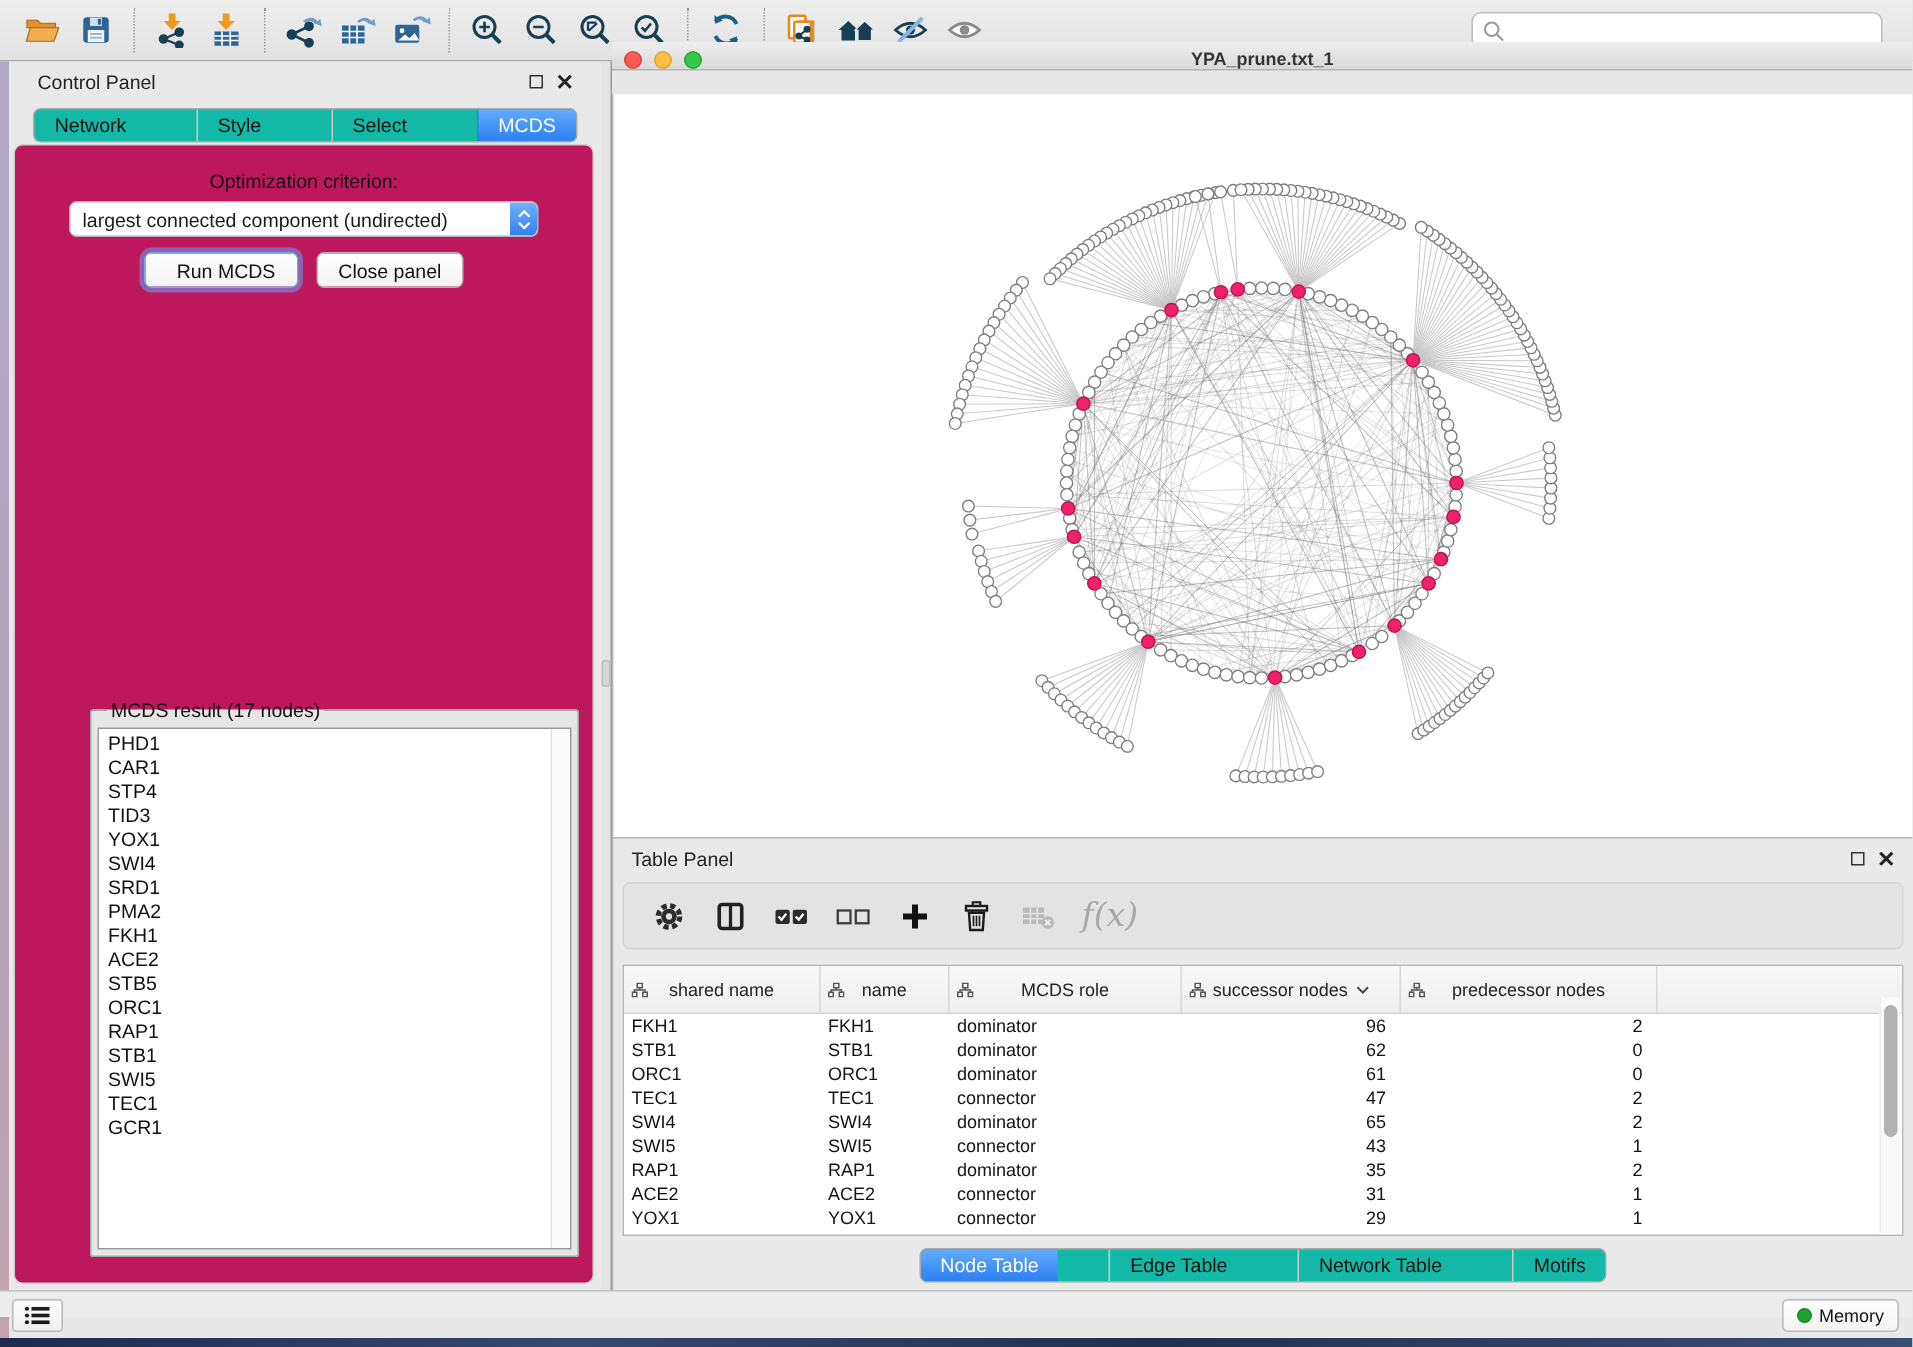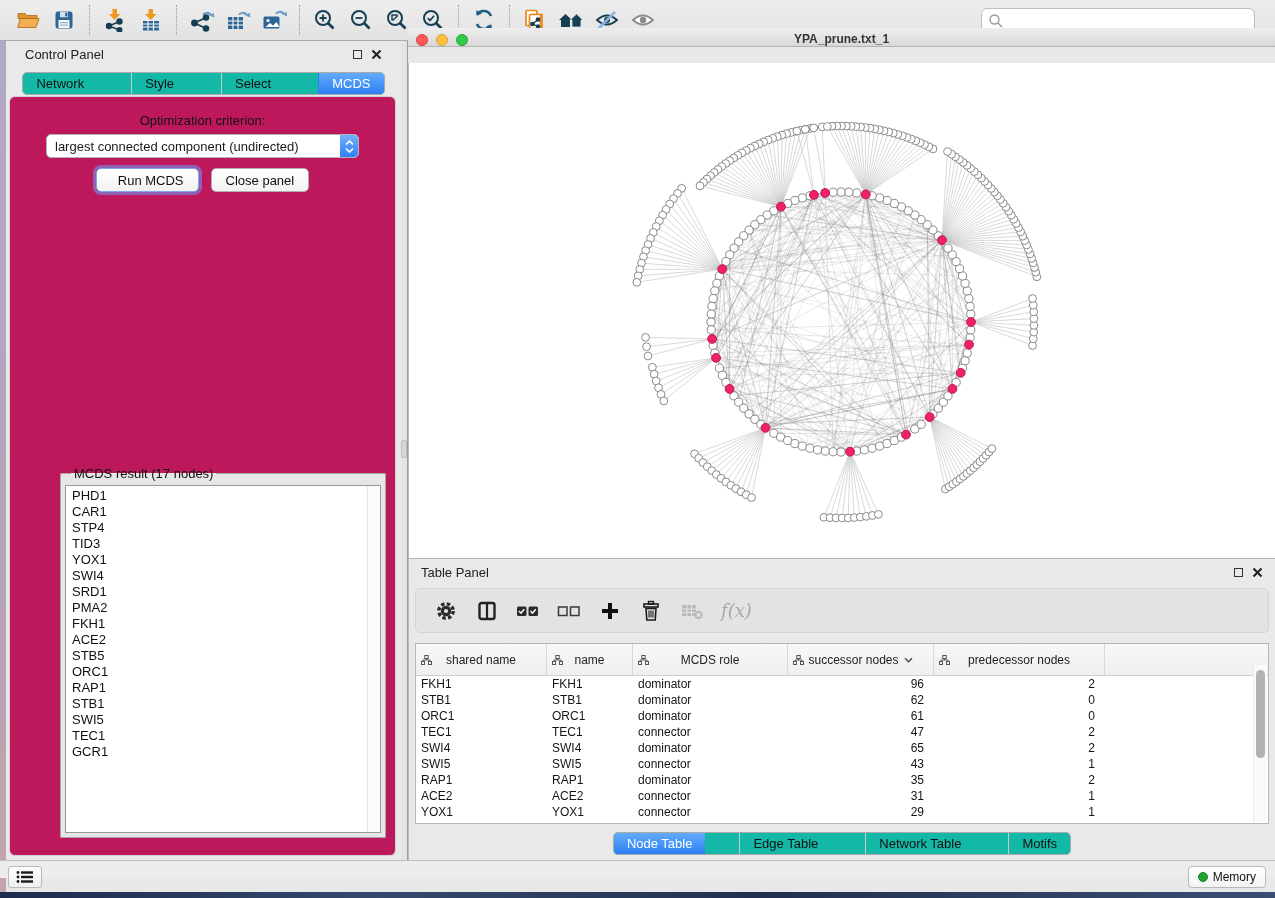--- a/index.html
+++ b/index.html
@@ -52,21 +52,21 @@
   .tl.red { background:#fc5b57; border:1px solid #dd3f3c; }
   .tl.yellow { background:#fdbe41; border:1px solid #dfa133; }
   .tl.green { background:#35c749; border:1px solid #26a534; }
   .netwin-title .wtitle { position:absolute; left:0; right:0; text-align:center; font-size:12px; font-weight:bold; color:#353535; }
   .netcanvas { position:absolute; left:408px; top:63px; width:867px; height:495px; background:#fff; border-left:1px solid #bbb; }
 
   
   .tpanel { position:absolute; left:408px; top:558px; width:867px; height:302px; background:#e9e9e9; border-left:1px solid #bbb; border-top:1px solid #b3b3b3; }
   .tp-toolbar { position:absolute; left:6px; right:6px; top:29px; height:45px; background:#e3e3e3; border:1px solid #d4d4d4; border-radius:5px; display:flex; align-items:center; gap:17px; padding-left:18px; }
   .tp-toolbar .tico { display:flex; align-items:center; justify-content:center; width:24px; height:24px; }
-  .fx-label { font-family:"DejaVu Serif", serif; font-style:italic; font-size:18px; color:#a8a8a8; }
+  .fx-label { font-family:"DejaVu Serif", serif; font-style:italic; font-size:22px; color:#a8a8a8; }
   .ntable { position:absolute; left:6px; right:6px; top:84px; bottom:36px; background:#fff; border:1px solid #b7b7b7; overflow:hidden; }
   .thead { display:grid; grid-template-columns:131px 86px 155px 146px 171px 1fr; height:32px; background:linear-gradient(#f8f8f8,#efefef); border-bottom:1px solid #cfcfcf; }
   .th { display:flex; align-items:center; justify-content:center; gap:5px; font-size:12px; color:#222; border-right:1px solid #d8d8d8; position:relative; }
   .th:last-child { border-right:none; }
   .th .treeic { position:absolute; left:5px; }
   .tbody .tr { display:grid; grid-template-columns:131px 86px 155px 146px 171px 1fr; height:16px; }
   .tbody .td { font-size:12px; line-height:16px; padding-left:5px; color:#141414; white-space:nowrap; }
   .tbody .td.num { text-align:right; padding-right:10px; }
   .tscroll { position:absolute; right:1px; top:21px; bottom:1px; width:14px; background:#fafafa; border-left:1px solid #ececec; }
   .tthumb { position:absolute; left:2px; top:5px; width:9px; height:88px; background:#b2b2b2; border-radius:5px; }

